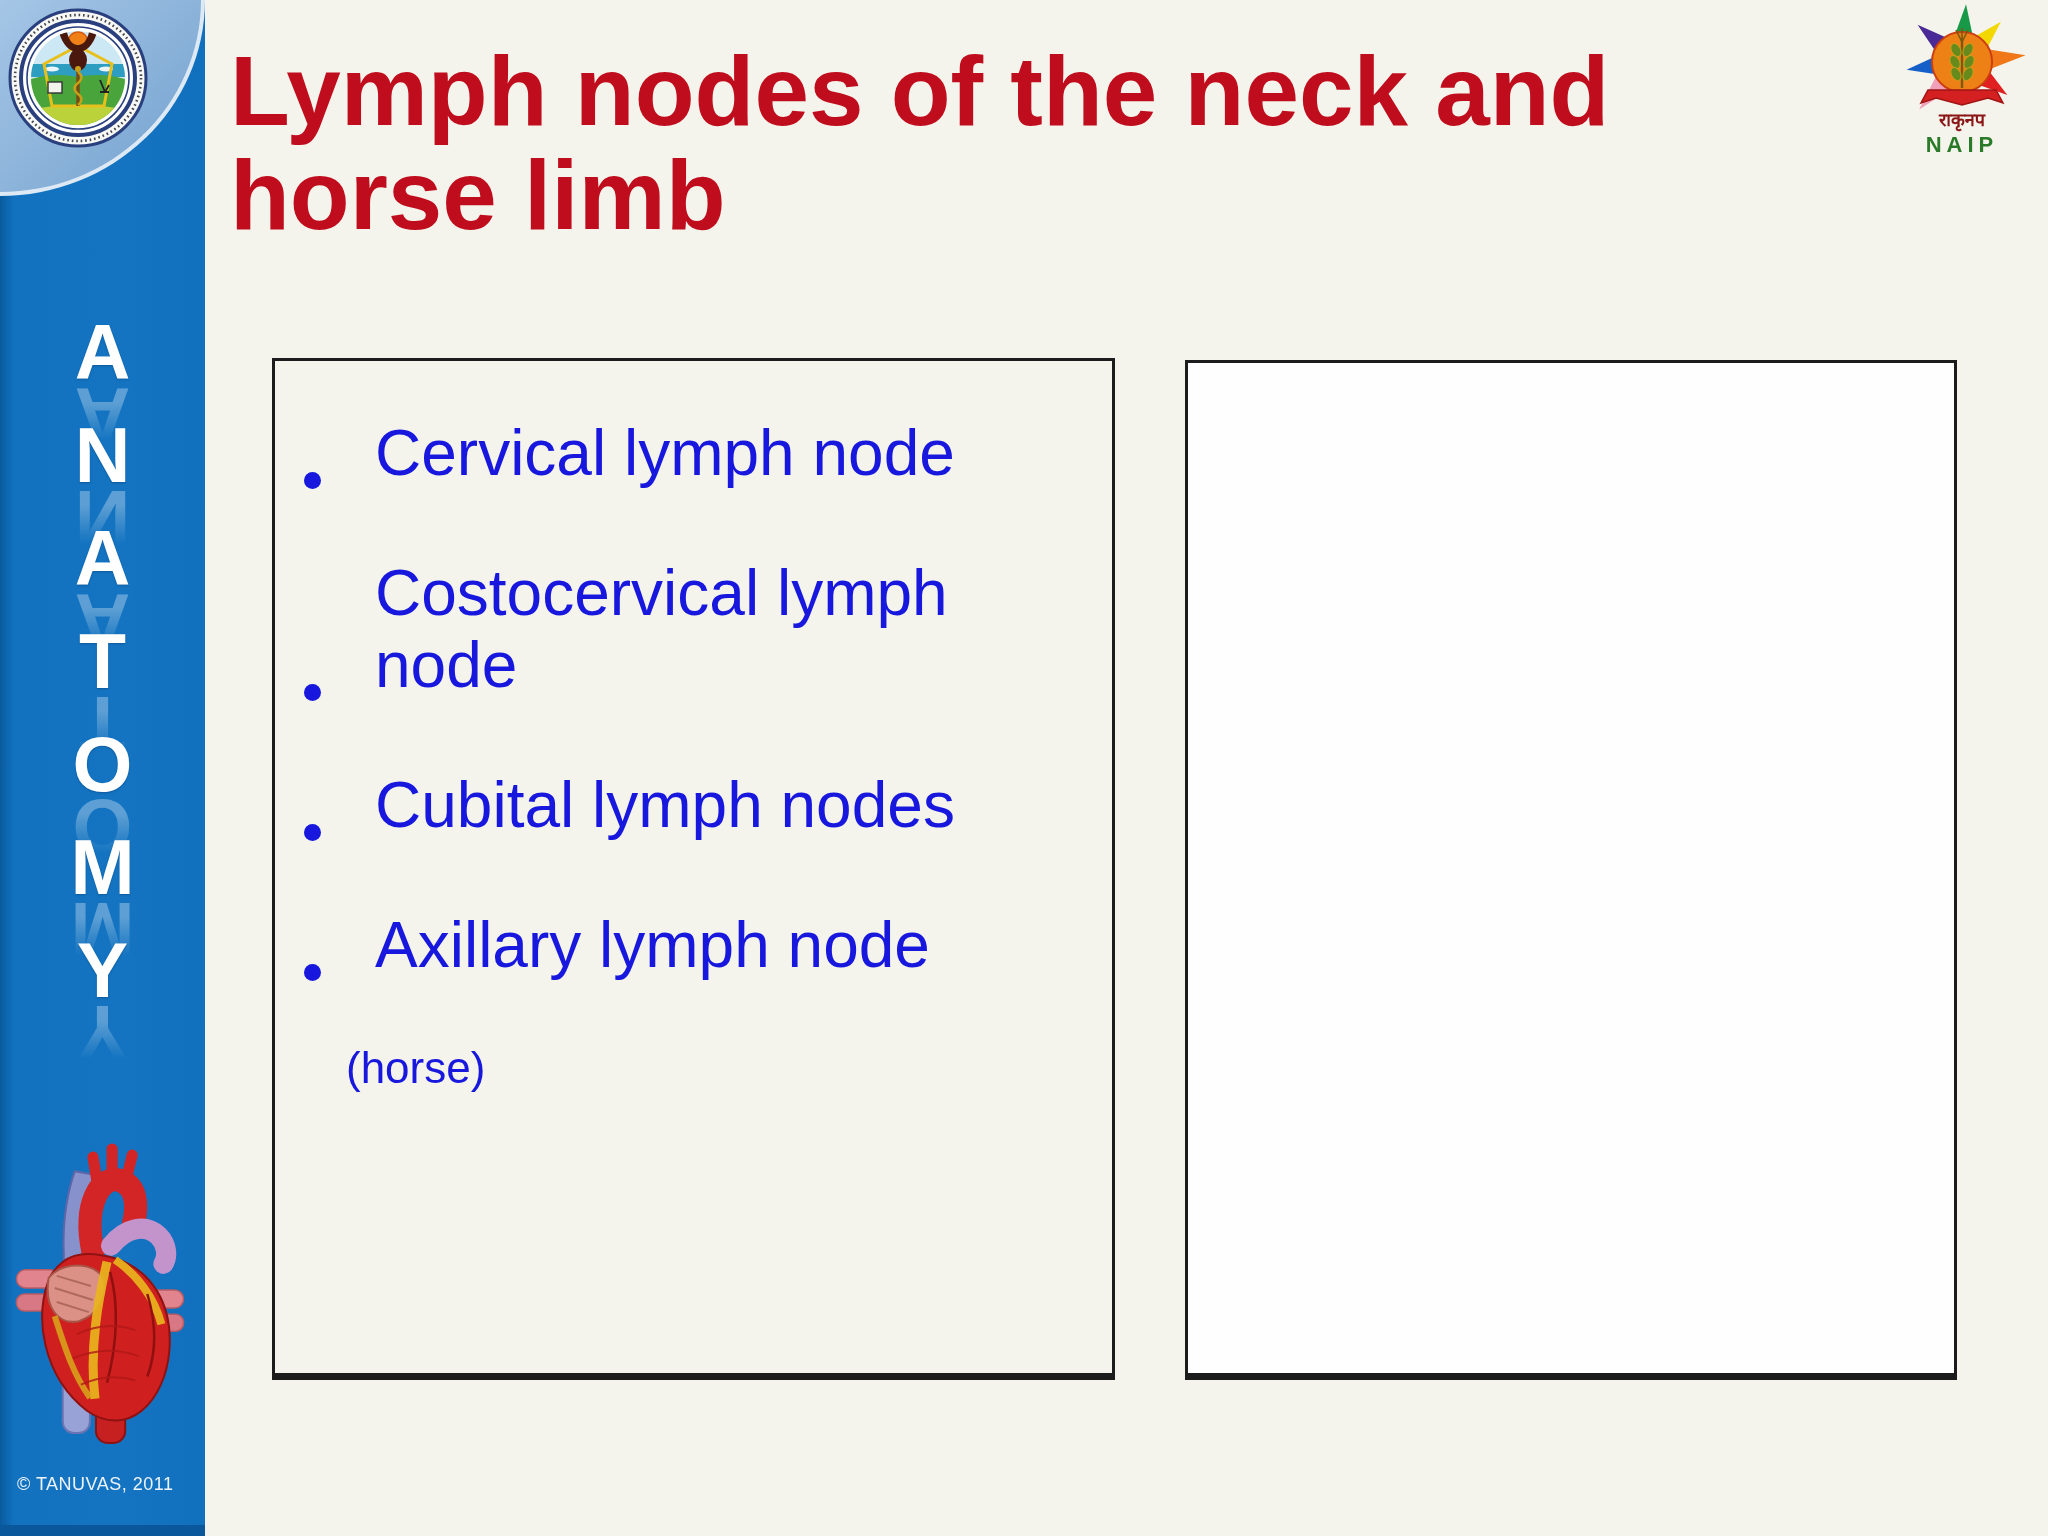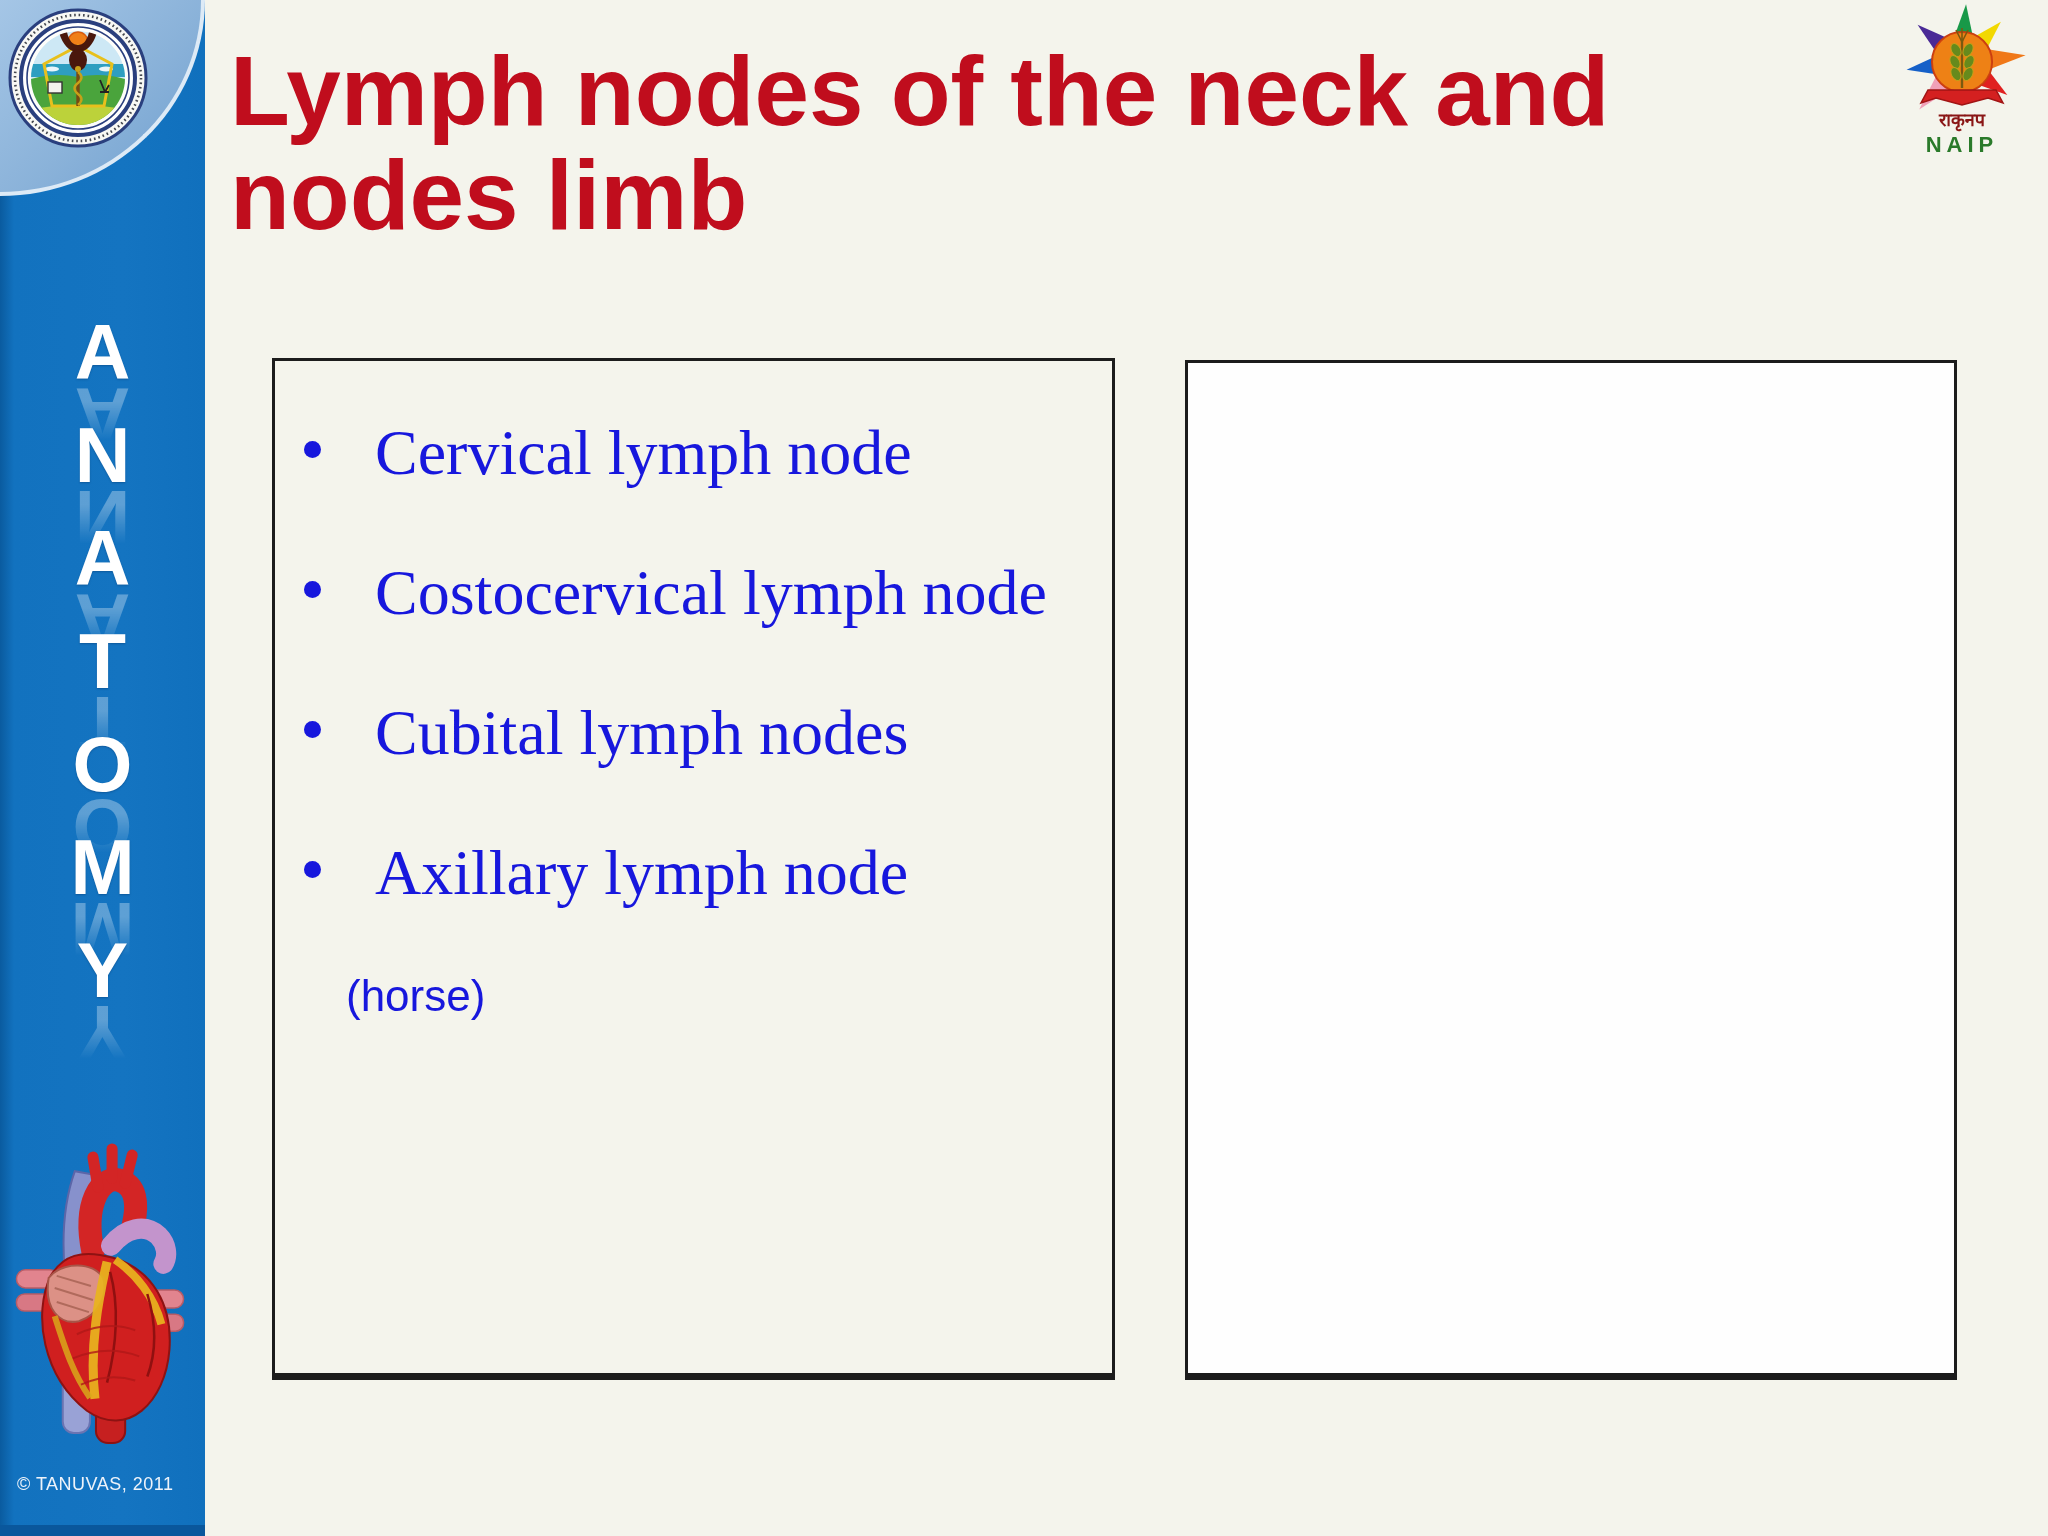--- a/index.html
+++ b/index.html
@@ -68,21 +68,21 @@
     background:#f4f4ec;
     border:3px solid #1c1c1c; border-bottom-width:7px;
   }
   .panel-image {
     position:absolute; left:1185px; top:360px; width:772px; height:1020px;
     background:#fefefe;
     border:3px solid #1c1c1c; border-bottom-width:7px;
   }
 
   .node-list { list-style:none; padding:56px 20px 0 29px; }
-  .node-item { display:flex; align-items:flex-start; margin-bottom:68px;font-family:Liberation Serif, serif; }
+  .node-item { display:flex; align-items:flex-end; margin-bottom:68px; }
   .bullet-dot {
     flex:0 0 17px; width:17px; height:17px; border-radius:50%;
     background:#1717dd; margin-top:24px; margin-right:54px;
   }
   .node-label {
     font-size:64px; line-height:72px; color:#1717dd;
   }
   .node-cont {
     font-size:44px; line-height:72px; color:#1717dd;
     margin-left:71px; margin-top:-17px;
@@ -187,21 +187,21 @@
 
     <path d="M62,190 q30,-14 58,-4 M58,214 q34,-14 66,-2 M66,240 q28,-12 54,-4" stroke="#b01818" stroke-width="2" fill="none" opacity=".8"></path>
   </svg>
 
   <div class="copyright">© TANUVAS, 2011</div>
   <div class="sidebar-bottom-strip"></div>
 </div>
 
 <div class="title-block">
   <div>Lymph nodes of the neck and</div>
-  <div>nodes limb</div>
+  <div>horse limb</div>
 </div>
 
 <svg class="naip" viewBox="0 0 170 162">
   <g transform="translate(86,60)">
     <polygon points="0,-58 -12,-16 12,-16" fill="#189948" transform="rotate(4)"></polygon>
     <polygon points="0,-56 -12,-16 12,-16" fill="#f2d800" transform="rotate(44)"></polygon>
     <polygon points="0,-64 -13,-16 13,-16" fill="#f07818" transform="rotate(84)"></polygon>
     <polygon points="0,-56 -12,-16 12,-16" fill="#e02020" transform="rotate(126)"></polygon>
     <polygon points="0,-64 -13,-16 13,-16" fill="#f0a0b8" transform="rotate(222)"></polygon>
     <polygon points="0,-56 -12,-16 12,-16" fill="#1560c8" transform="rotate(262)"></polygon>

